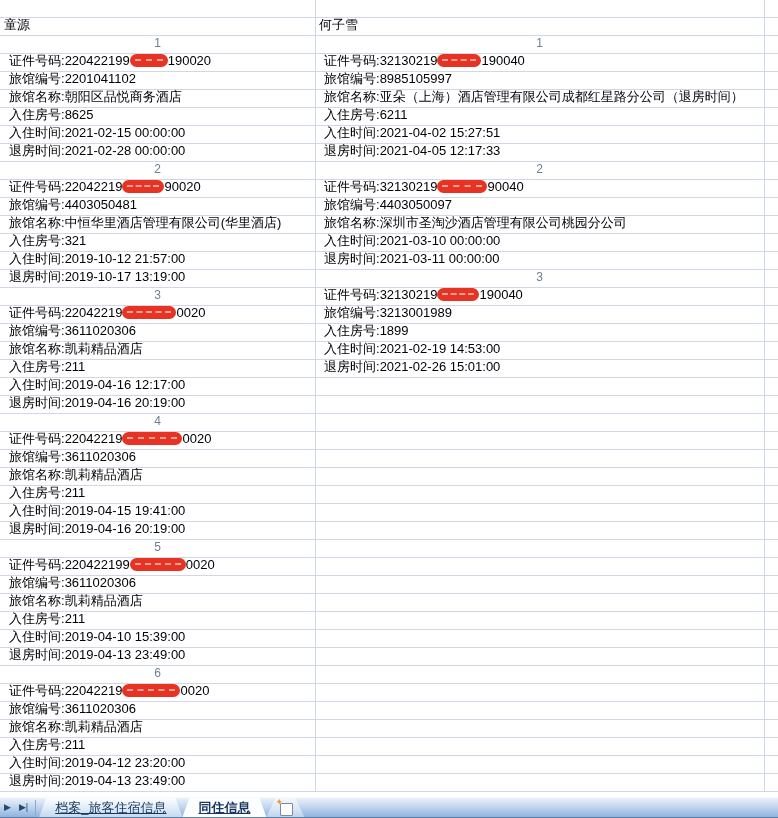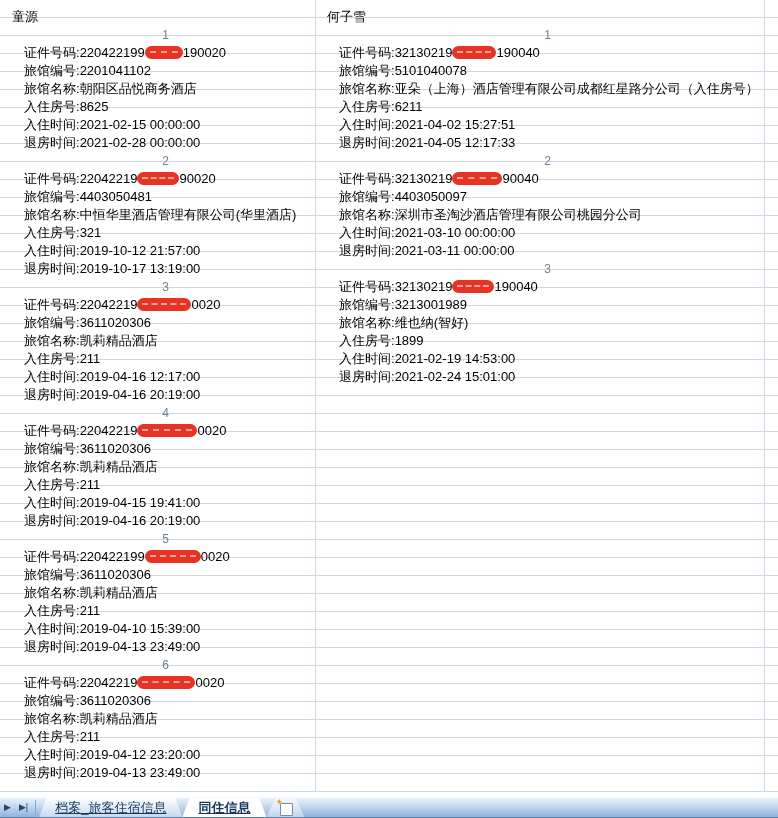--- a/index.html
+++ b/index.html
@@ -9,27 +9,27 @@
     font-family:"Liberation Sans","DejaVu Sans",sans-serif;
     font-size:13px;color:#000;
   }
   
   #sheet{
     position:absolute;left:0;top:0;width:778px;height:792px;
     background:repeating-linear-gradient(to bottom,
       transparent 0px,transparent 17px,#d0d7e5 17px,#d0d7e5 18px);
   }
   .vline{position:absolute;top:0;width:1px;height:792px;background:#d0d7e5;}
-  .col{position:absolute;top:8px;margin-left:8px;}
+  .col{position:absolute;top:16px;}
   .col-left{left:0;width:315px;}
   .col-right{left:315px;width:449px;}
   .row{height:18px;line-height:18px;white-space:nowrap;overflow:visible;}
   .header-row{padding-left:4px;}
   .num-row{text-align:center;color:#6f7f8f;font-size:12px;}
-  .field-row{padding-left:16px;}
+  .field-row{padding-left:9px;}
   
   .mask{
     display:inline-block;height:13px;border-radius:7px;
     background:#e63323;vertical-align:-2px;position:relative;overflow:hidden;
   }
   .mask::after{
     content:"";position:absolute;left:5px;right:5px;top:5px;
     border-top:2px dashed rgba(255,255,255,0.55);
   }
   
@@ -119,38 +119,37 @@
       <div class="row field-row"><span>旅馆编号:</span><span>3611020306</span></div>
       <div class="row field-row"><span>旅馆名称:</span><span>凯莉精品酒店</span></div>
       <div class="row field-row"><span>入住房号:</span><span>211</span></div>
       <div class="row field-row"><span>入住时间:</span><span>2019-04-12 23:20:00</span></div>
       <div class="row field-row"><span>退房时间:</span><span>2019-04-13 23:49:00</span></div>
     </div>
     <div class="col col-right">
       <div class="row header-row"><span>何子雪</span></div>
       <div class="row num-row"><span>1</span></div>
       <div class="row field-row"><span>证件号码:</span><span>32130219</span><span class="mask" style="width: 44px;"></span><span>190040</span></div>
-      <div class="row field-row"><span>旅馆编号:</span><span>5101040078</span></div>
-      <div class="row field-row"><span>旅馆名称:</span><span>亚朵（上海）酒店管理有限公司成都红星路分公司（入住房号）</span></div>
+      <div class="row field-row"><span>旅馆编号:</span><span>8985105997</span></div>
+      <div class="row field-row"><span>旅馆名称:</span><span>亚朵（上海）酒店管理有限公司成都红星路分公司（退房时间）</span></div>
       <div class="row field-row"><span>入住房号:</span><span>6211</span></div>
       <div class="row field-row"><span>入住时间:</span><span>2021-04-02 15:27:51</span></div>
       <div class="row field-row"><span>退房时间:</span><span>2021-04-05 12:17:33</span></div>
       <div class="row num-row"><span>2</span></div>
       <div class="row field-row"><span>证件号码:</span><span>32130219</span><span class="mask" style="width: 50px;"></span><span>90040</span></div>
       <div class="row field-row"><span>旅馆编号:</span><span>4403050097</span></div>
       <div class="row field-row"><span>旅馆名称:</span><span>深圳市圣淘沙酒店管理有限公司桃园分公司</span></div>
       <div class="row field-row"><span>入住时间:</span><span>2021-03-10 00:00:00</span></div>
       <div class="row field-row"><span>退房时间:</span><span>2021-03-11 00:00:00</span></div>
       <div class="row num-row"><span>3</span></div>
       <div class="row field-row"><span>证件号码:</span><span>32130219</span><span class="mask" style="width: 42px;"></span><span>190040</span></div>
       <div class="row field-row"><span>旅馆编号:</span><span>3213001989</span></div>
-      <div class="row field-row"><span>旅馆名称:</span><span>维也纳(智好)</span></div>
       <div class="row field-row"><span>入住房号:</span><span>1899</span></div>
       <div class="row field-row"><span>入住时间:</span><span>2021-02-19 14:53:00</span></div>
-      <div class="row field-row"><span>退房时间:</span><span>2021-02-24 15:01:00</span></div>
+      <div class="row field-row"><span>退房时间:</span><span>2021-02-26 15:01:00</span></div>
     </div>
   </div>
 
 <div id="tabbar">
   <span class="nav">▶</span>
   <span class="nav">▶|</span>
   <span class="nav-sep"></span>
   <div class="tab tab-inactive">
     <span class="lbl">档案_旅客住宿信息</span>
   </div>

